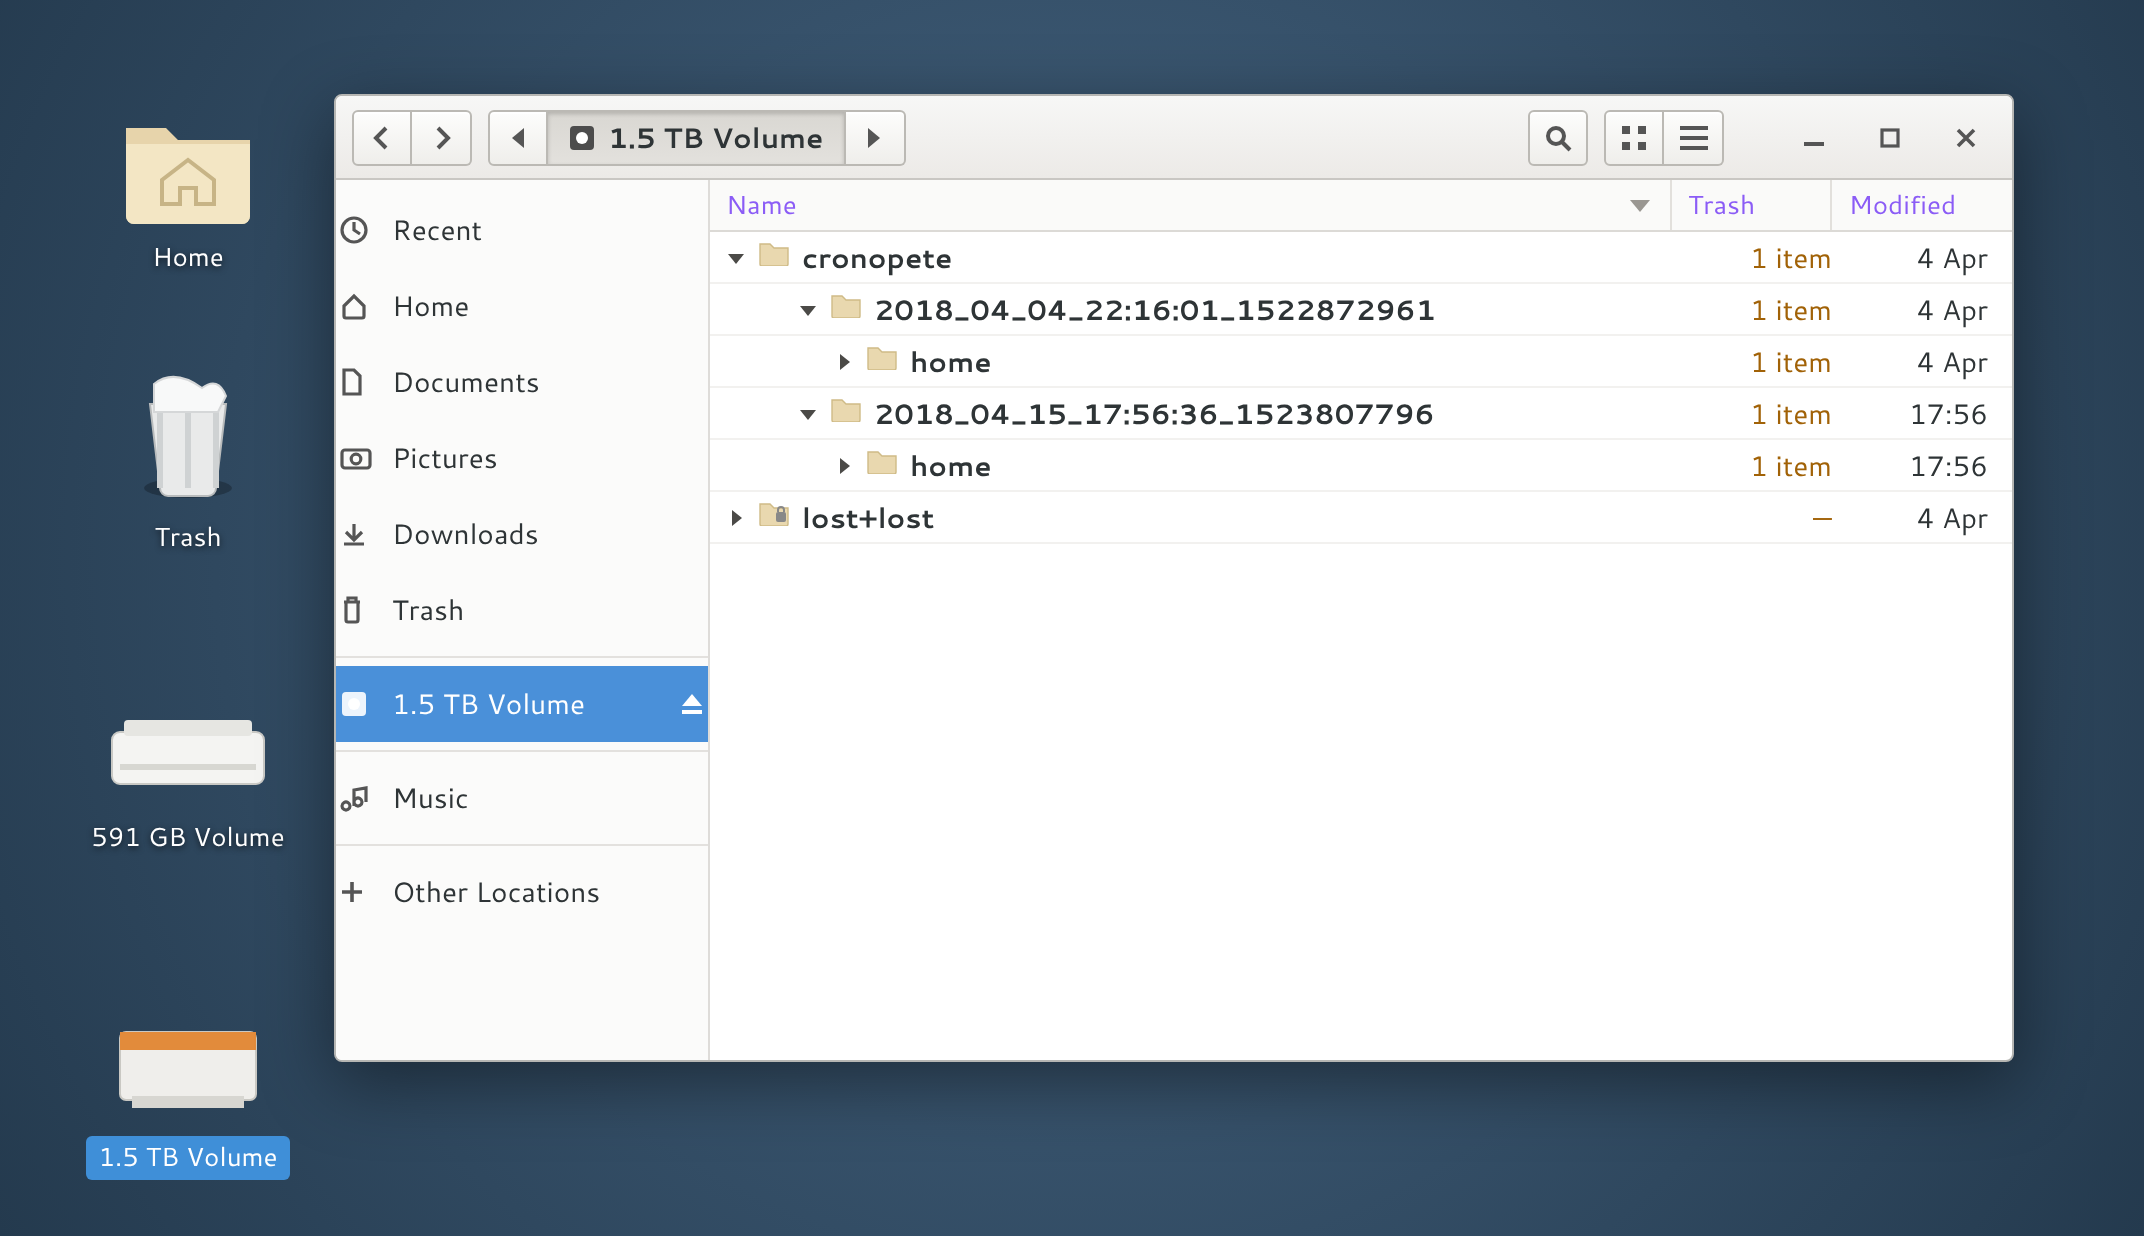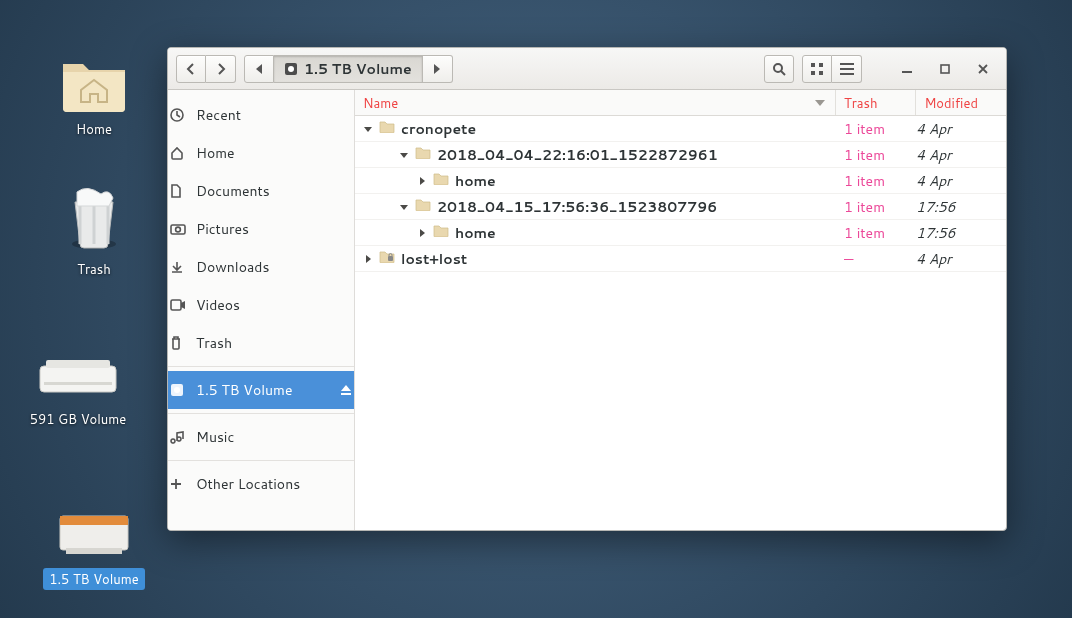--- a/index.html
+++ b/index.html
@@ -111,41 +111,41 @@
   .side-sep { height: 1px; background: #e3e1de; margin: 4px 0; }
 
   .main { flex: 1; display: flex; flex-direction: column; }
   .colheads {
     height: 26px;
     display: flex;
     align-items: stretch;
     border-bottom: 1px solid #dcdad6;
     background: #fafaf9;
     font-size: 13px;
-    color: #ef4444;
+    color: #8b5cf6;
   }
   .colheads .ch {
     display: flex; align-items: center;
     padding: 0 8px;
     border-right: 1px solid #e2e0dc;
   }
   .ch.name { flex: 1; padding-left: 8px; justify-content: space-between; padding-right: 10px; }
   .ch.size { width: 80px; }
   .ch.mod  { width: 90px; border-right: none; justify-content: flex-end; padding-right: 28px;}
 
   .rows { flex: 1; overflow: auto; font-size: 14px; color: #2e3436; }
   .row {
     height: 26px;
     display: flex;
     align-items: center;
     border-bottom: 1px solid #f2f1ef;
   }
   .row .cell-name { flex: 1; display: flex; align-items: flex-start; gap: 6px; overflow: hidden; white-space: nowrap; font-weight: bold; }
-  .row .cell-size { width: 80px; color: #ec4899; padding-left: 8px; }
-  .row .cell-mod  { width: 90px; color: #2e3436; padding-right: 28px; font-style: italic; }
+  .row .cell-size { width: 80px; color: #a16207; padding-left: 8px; text-align: right; }
+  .row .cell-mod  { width: 90px; color: #2e3436; text-align: right; padding-right: 12px; }
   .expander {
     width: 10px; height: 10px;
     display: inline-block;
     color: #666;
   }
   .folder-mini {
     width: 16px; height: 14px;
   }
 
   
@@ -170,21 +170,21 @@
     <svg width="62" height="66" viewBox="0 0 62 66">
       <ellipse cx="31" cy="58" rx="22" ry="5" fill="rgba(0,0,0,.25)"></ellipse>
       <path d="M12 16 h38 l-5 42 a4 4 0 0 1 -4 4 H21 a4 4 0 0 1 -4 -4 Z" fill="#e9eaea" stroke="#b8bbbc"></path>
       <path d="M17 18 v40 M31 18 v40 M45 18 v40" stroke="#cfd2d3" stroke-width="3"></path>
       <path d="M14 6 q10 -8 24 2 q8 -6 12 4 l-4 8 H14 Z" fill="#f8f9f9" stroke="#d5d7d8"></path>
     </svg>
   </span>
   <span class="lbl">Trash</span>
 </div>
 
-<div class="desktop-icon" style="left:8px; top:330px;">
+<div class="desktop-icon" style="left:24px; top:330px;">
   <span class="ico">
     <svg width="84" height="50" viewBox="0 0 84 50">
       <rect x="4" y="14" width="76" height="26" rx="4" fill="#f4f4f2" stroke="#c9c9c5"></rect>
       <rect x="10" y="8" width="64" height="8" rx="2" fill="#e6e6e2"></rect>
       <rect x="8" y="30" width="68" height="3" fill="#d7d7d2"></rect>
     </svg>
   </span>
   <span class="lbl">591 GB Volume</span>
 </div>
 
@@ -320,29 +320,20 @@
         <div class="side-item">
           <span class="sicon">
             <svg width="14" height="14" viewBox="0 0 14 14">
               <path d="M7 2 v7 M3 6 7 10 11 6 M2 12 h10" fill="none" stroke="currentColor" stroke-width="1.6"></path>
             </svg>
           </span>
           <span>Downloads</span>
         </div>
         <div class="side-item">
           <span class="sicon">
-            <svg width="16" height="12" viewBox="0 0 16 12">
-              <rect x="1" y="1" width="10" height="10" rx="1.5" fill="none" stroke="currentColor" stroke-width="1.6"></rect>
-              <path d="M11 4 15 2 v8 L11 8 Z" fill="currentColor"></path>
-            </svg>
-          </span>
-          <span>Videos</span>
-        </div>
-        <div class="side-item">
-          <span class="sicon">
             <svg width="12" height="14" viewBox="0 0 12 14">
               <path d="M2 3 h8 M3 3 v9 a1 1 0 0 0 1 1 h4 a1 1 0 0 0 1 -1 V3 M4 3 V1 h4 v2" fill="none" stroke="currentColor" stroke-width="1.6"></path>
             </svg>
           </span>
           <span>Trash</span>
         </div>
         <div class="side-sep"></div>
         <div class="side-item selected">
           <span class="sicon">
             <svg width="14" height="14" viewBox="0 0 14 14">

